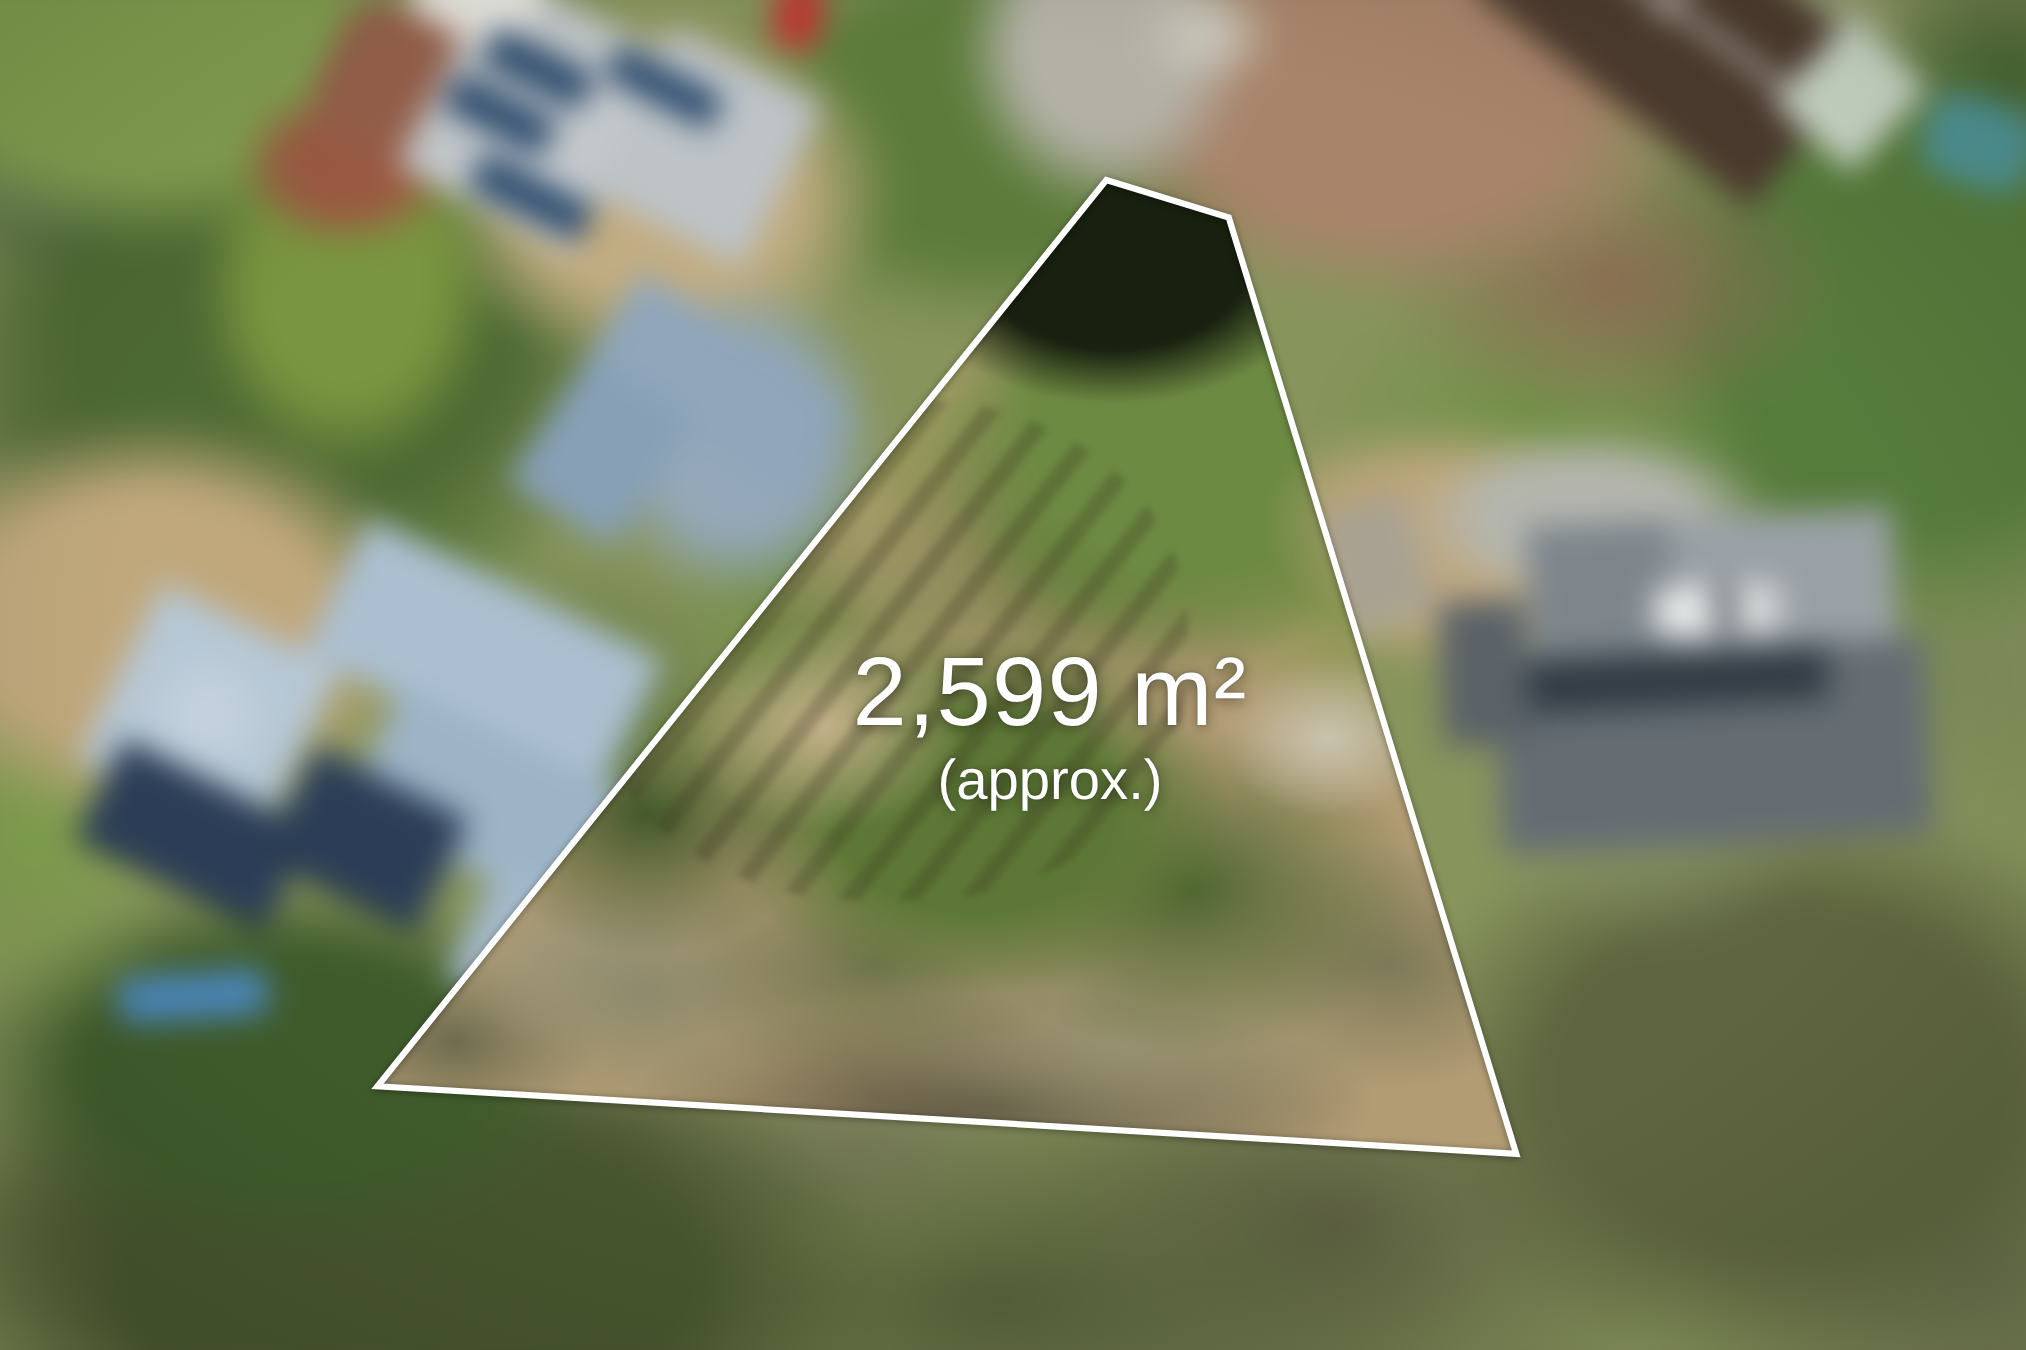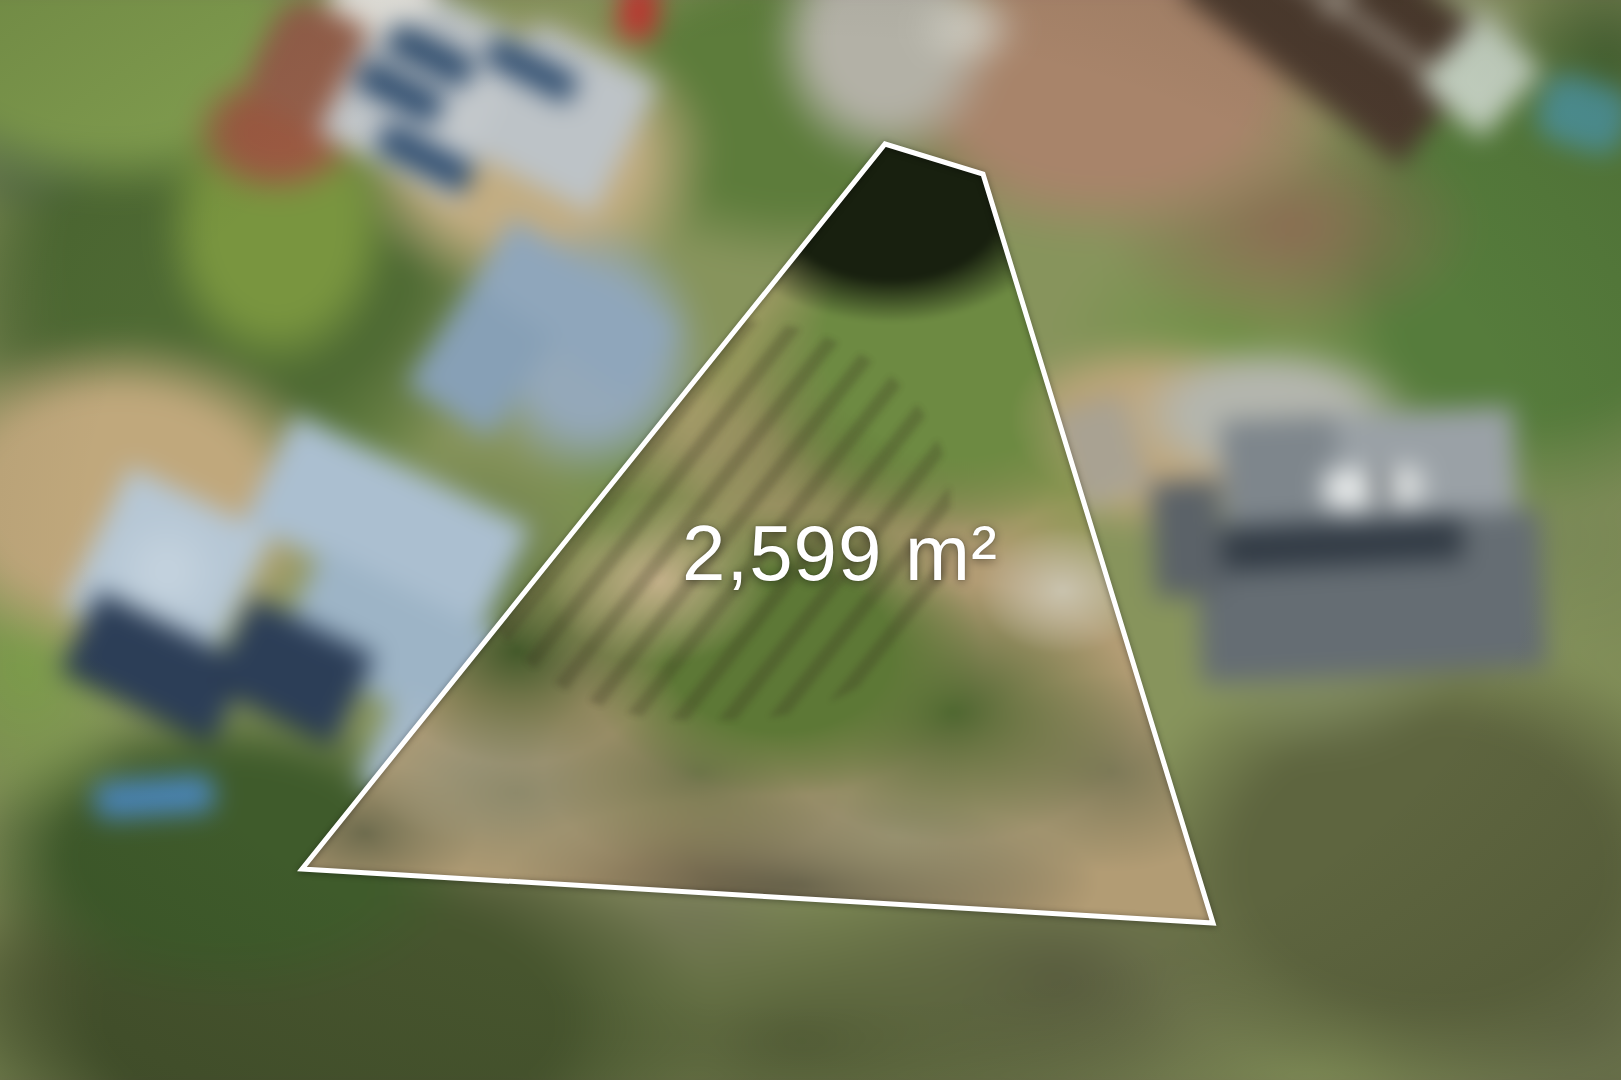--- a/index.html
+++ b/index.html
@@ -195,15 +195,16 @@
   </div>
 
   <div class="vignette"></div>
 
   <svg class="boundary" viewBox="0 0 1621 1080">
     <polygon points="885,144 983,174 1213,923 302,869"></polygon>
   </svg>
 
   <div class="area-label">
     <div class="area-main">2,599 m²</div>
+    <div class="area-approx">(approx.)</div>
   </div>
 
 </div>
 
 </body></html>

